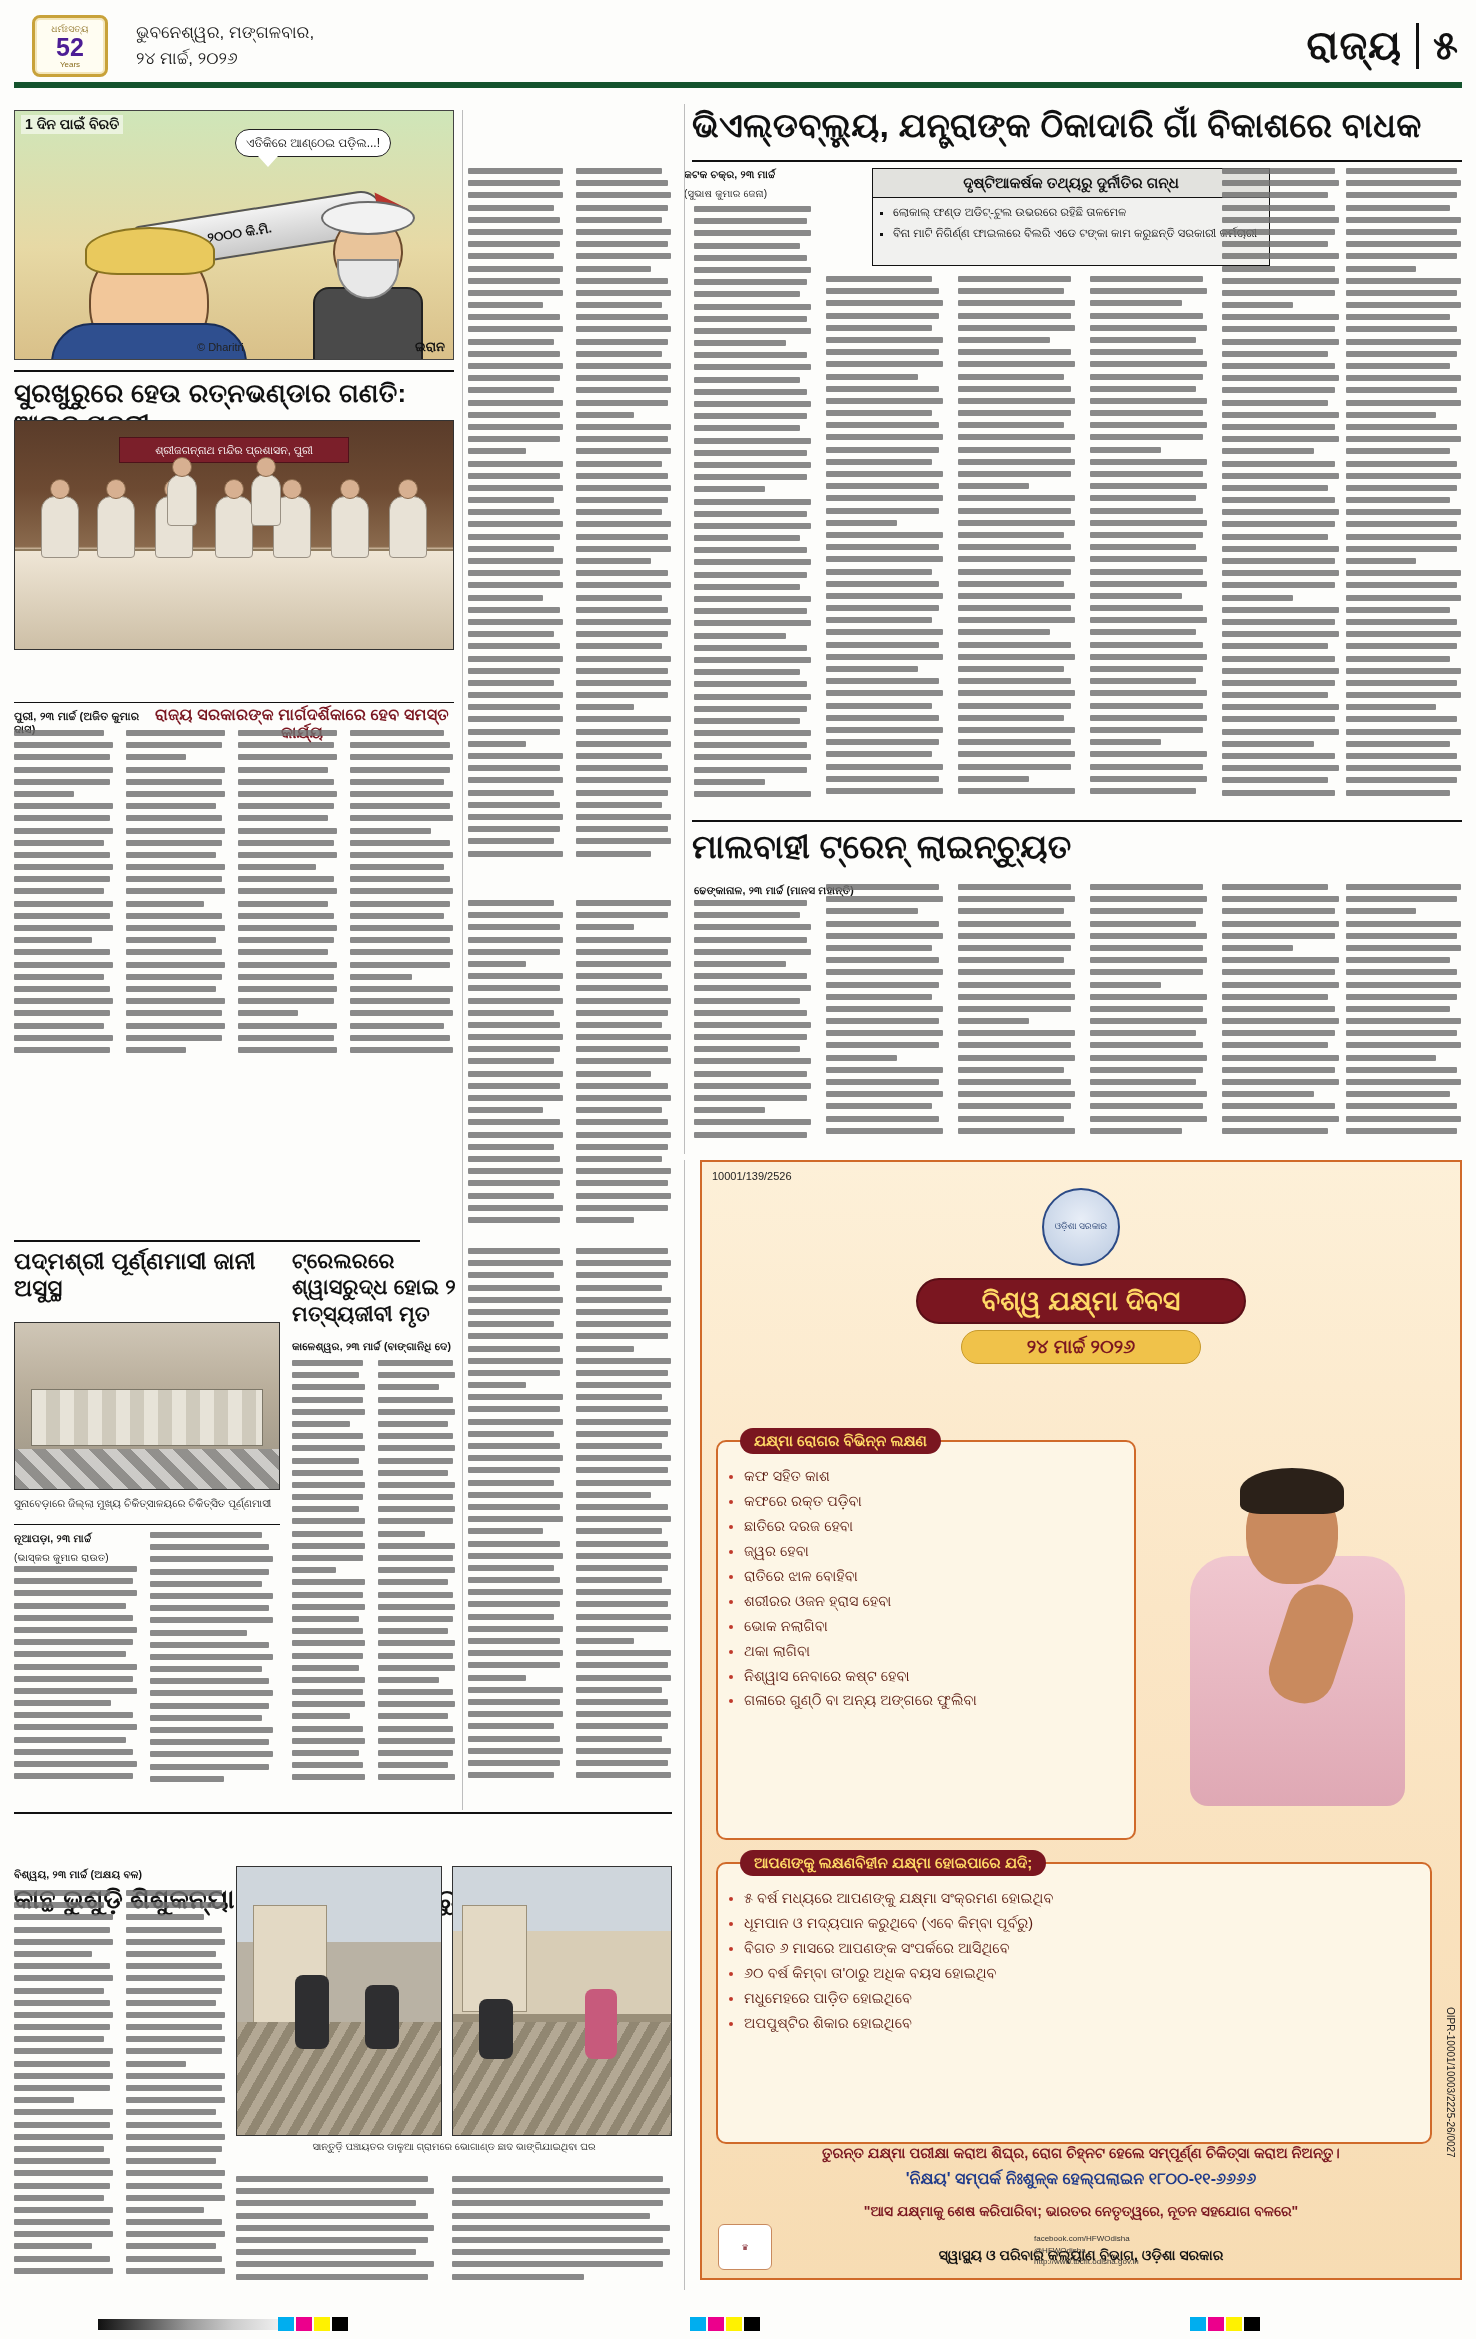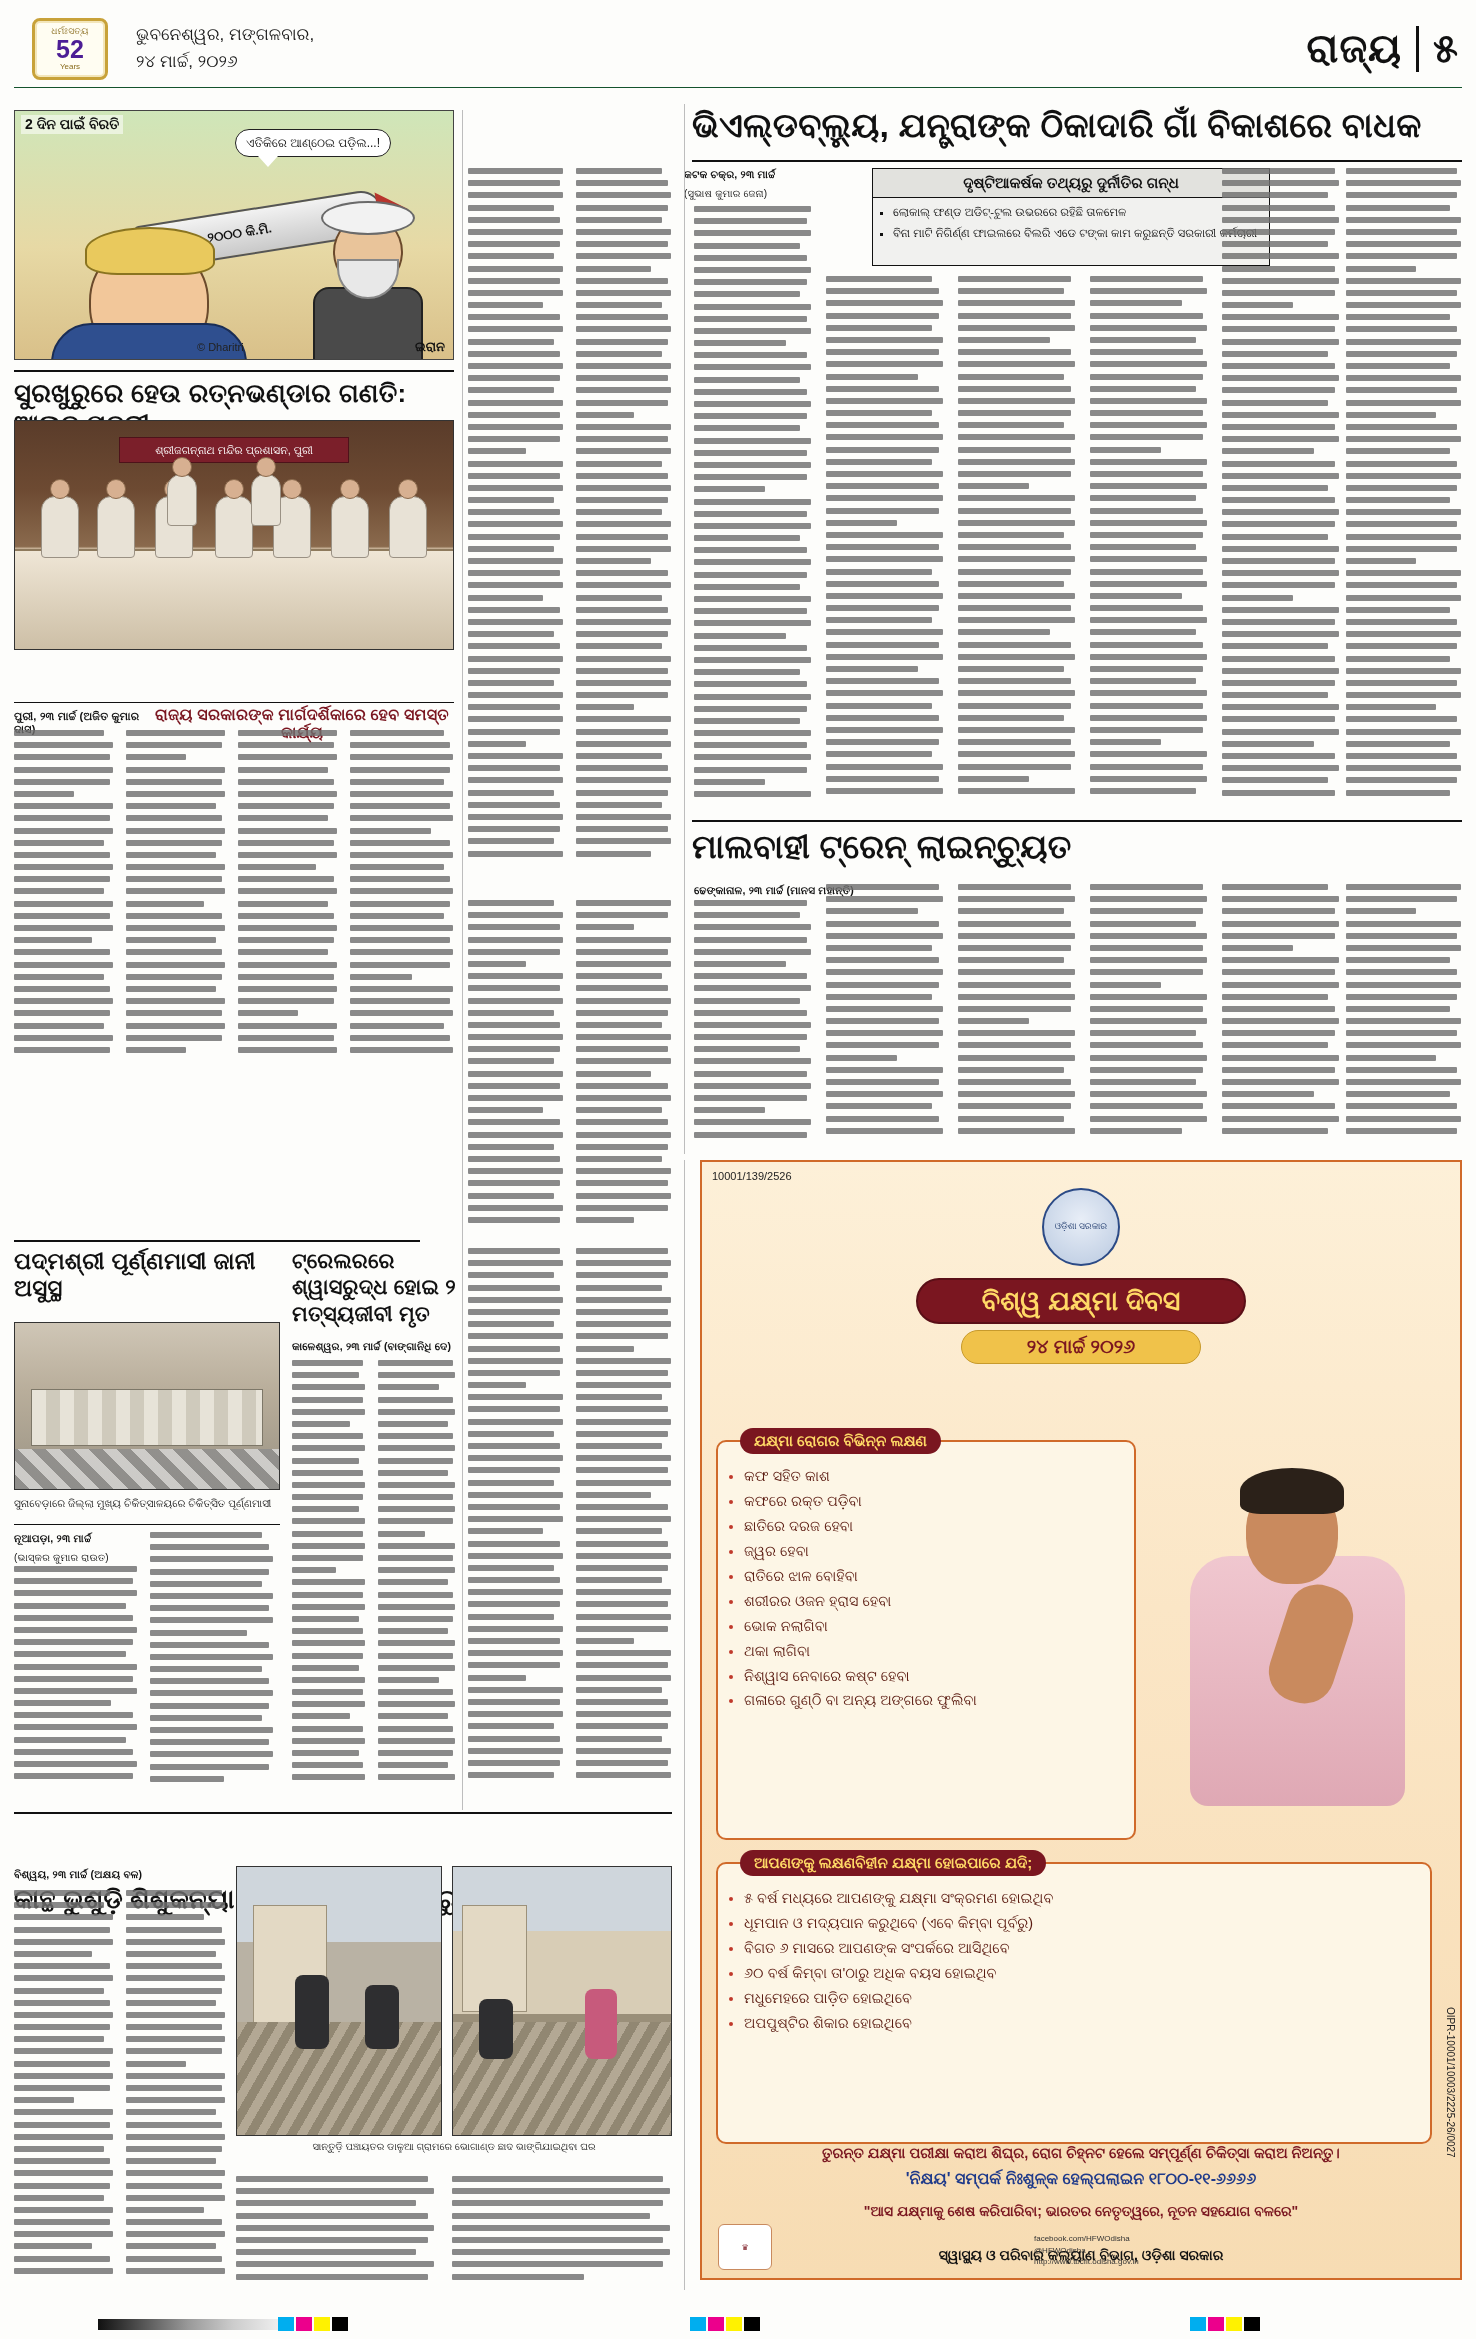--- a/index.html
+++ b/index.html
@@ -18,21 +18,21 @@
     left: 0; top: 0;
     width: 1476px; height: 2339px;
     background: #fdfdfb;
   }
 
   
   .masthead {
     position: absolute;
     left: 14px; top: 10px;
     width: 1448px; height: 78px;
-    border-bottom: 1px solid #14532d;
+    border-bottom: 6px solid #14532d;
     display: flex;
     align-items: center;
   }
   .anniv-badge {
     width: 112px; height: 66px;
     display: flex; flex-direction: column;
     align-items: center; justify-content: center;
     position: relative;
   }
   .anniv-ring {
@@ -383,21 +383,21 @@
       <div>୨୪ ମାର୍ଚ୍ଚ, ୨୦୨୬</div>
     </div>
     <div class="mast-right">
       <div class="mast-section">ରାଜ୍ୟ</div>
       <div class="mast-div"></div>
       <div class="mast-pageno">୫</div>
     </div>
   </div>
 
   <div class="cartoon">
-    <div class="cartoon-title">2 ଦିନ ପାଇଁ ବିରତି</div>
+    <div class="cartoon-title">1 ଦିନ ପାଇଁ ବିରତି</div>
     <div class="missile">
       <div class="missile-lbl">୨୦୦୦ କି.ମି.</div>
     </div>
     <div class="cart-speech">ଏତିକିରେ ଆଣ୍ଠେଇ ପଡ଼ିଲ...!</div>
     <div class="head-trump">
         <div class="hair-trump"></div>
       </div>
     <div class="body-trump"></div>
     <div class="figure-iran">
       <div class="iran-robe"></div>

